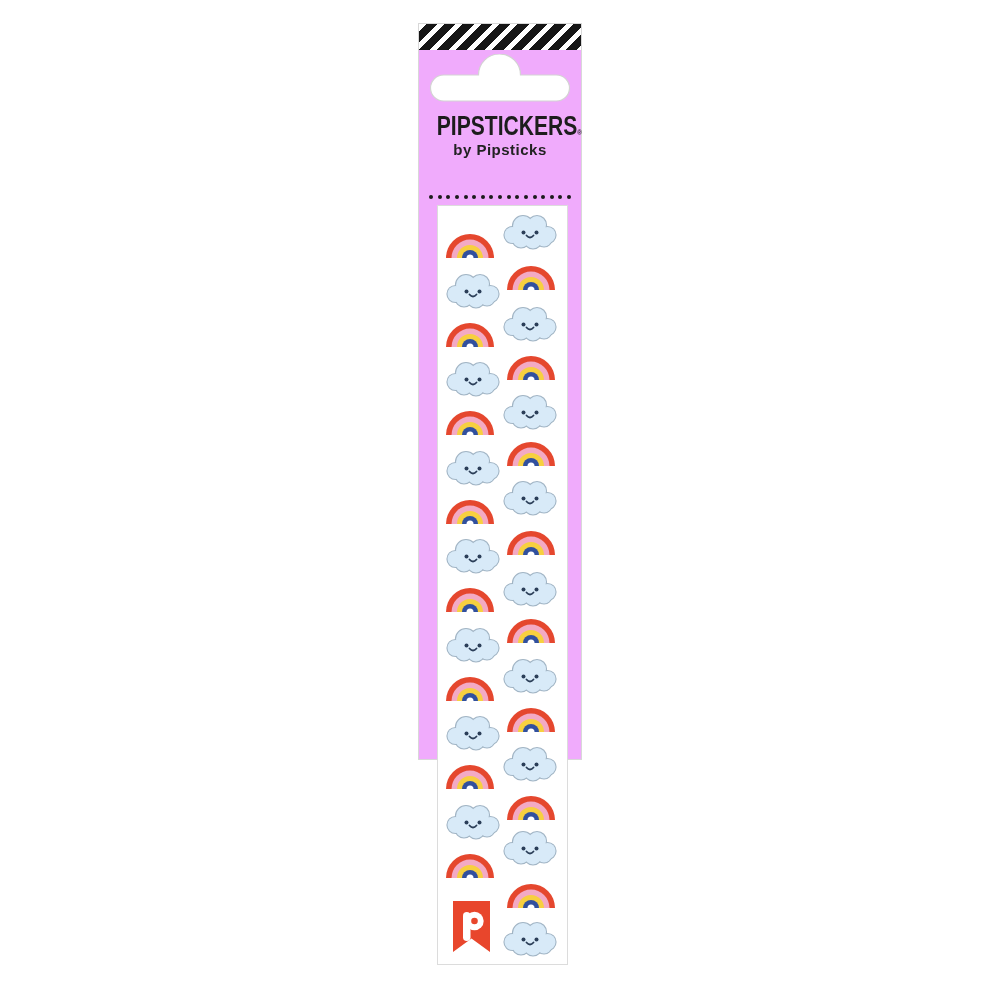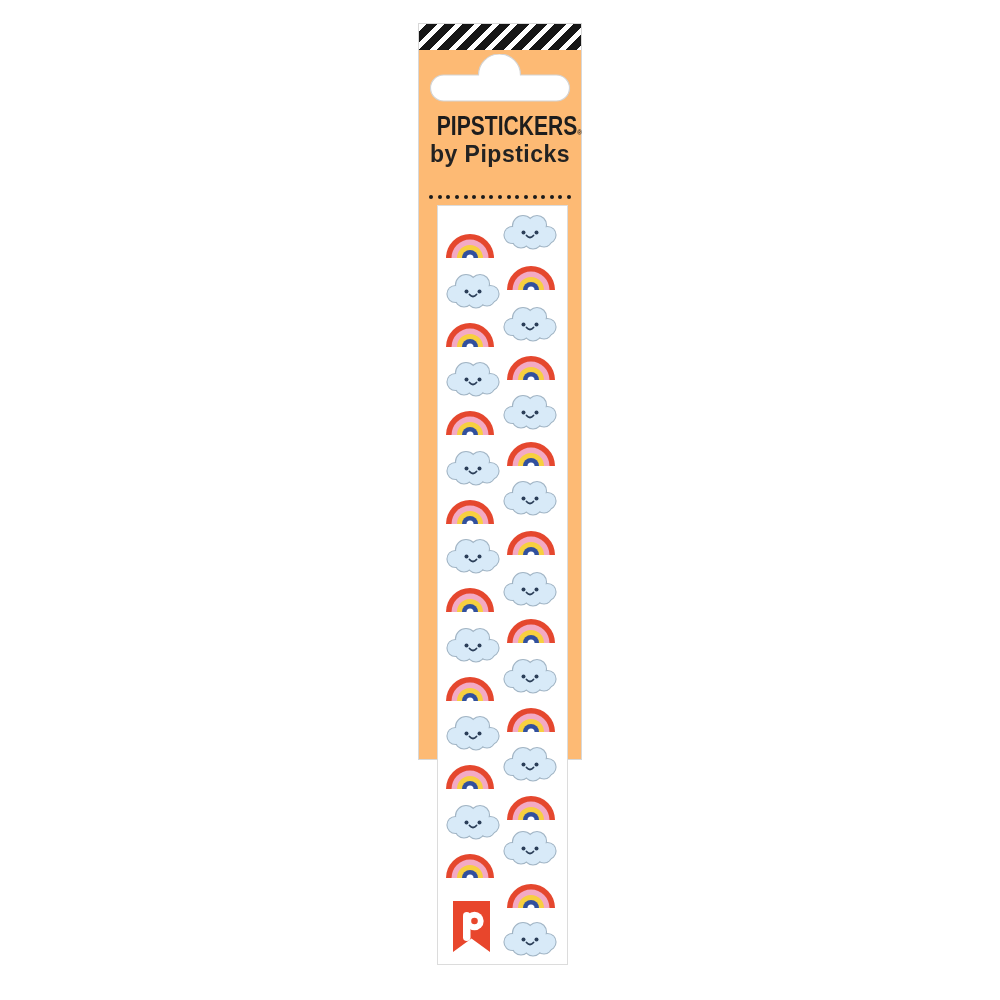--- a/index.html
+++ b/index.html
@@ -1,28 +1,28 @@
 <!DOCTYPE html>
 <html style="--stripe-black: #161616; --border-gray: #d8d8d8; --strip-border: #dcdcdc; --rainbow-red: #e5472e; --rainbow-pink: #f3aac4; --rainbow-yellow: #f7d03f; --rainbow-blue: #31509e; --rainbow-core: #ffffff; --cloud-fill: #d8eaf8; --cloud-outline: #a2b5c5; --cloud-face: #2b3e58; --logo-orange: #e8462c; --logo-letter: #ffffff;"><head>
 <meta charset="utf-8">
 <style>
   html,body{margin:0;padding:0;background:#ffffff;}
   .canvas{position:relative;width:1000px;height:1000px;background:#ffffff;overflow:hidden;
           font-family:"Liberation Sans", sans-serif;}
   .package{position:absolute;left:418px;top:23px;width:164px;height:737px;box-sizing:border-box;
-           background:#fdba74;border:1px solid var(--border-gray,#d8d8d8);}
+           background:#f0abfc;border:1px solid var(--border-gray,#d8d8d8);}
   .stripes{position:absolute;left:0;top:0;width:100%;height:26px;
            background:repeating-linear-gradient(135deg,#ffffff 0 5px,var(--stripe-black,#161616) 5px 13px);}
   .hang-tab{position:absolute;left:10px;top:30px;width:142px;height:48px;}
   .brand{position:absolute;left:0;top:89px;width:100%;text-align:center;
          font-weight:bold;font-size:27px;line-height:1;color:#1d1d1d;letter-spacing:0px;
          transform:scaleX(0.78);transform-origin:50% 50%;white-space:nowrap;}
   .brand .reg{font-size:8px;vertical-align:baseline;}
   .byline{position:absolute;left:0;top:117px;width:100%;text-align:center;
-          font-weight:bold;font-size:23px;color:#222;letter-spacing:0.5px;}
+          font-weight:bold;font-size:15px;color:#222;letter-spacing:0.5px;}
   .dots{position:absolute;left:50%;top:170px;transform:translateX(-50%);width:142px;height:5px;
         display:flex;justify-content:space-between;align-items:center;}
   .dots span{width:4px;height:4px;border-radius:50%;background:#1b1b1b;flex:0 0 auto;}
   .strip{position:absolute;left:18px;top:181px;width:131px;height:760px;box-sizing:border-box;
          background:#ffffff;border:1px solid var(--strip-border,#dcdcdc);}
   .sticker{position:absolute;}
   .sticker svg{display:block;}
   .defs{position:absolute;width:0;height:0;overflow:hidden;}
 </style>
 </head>

